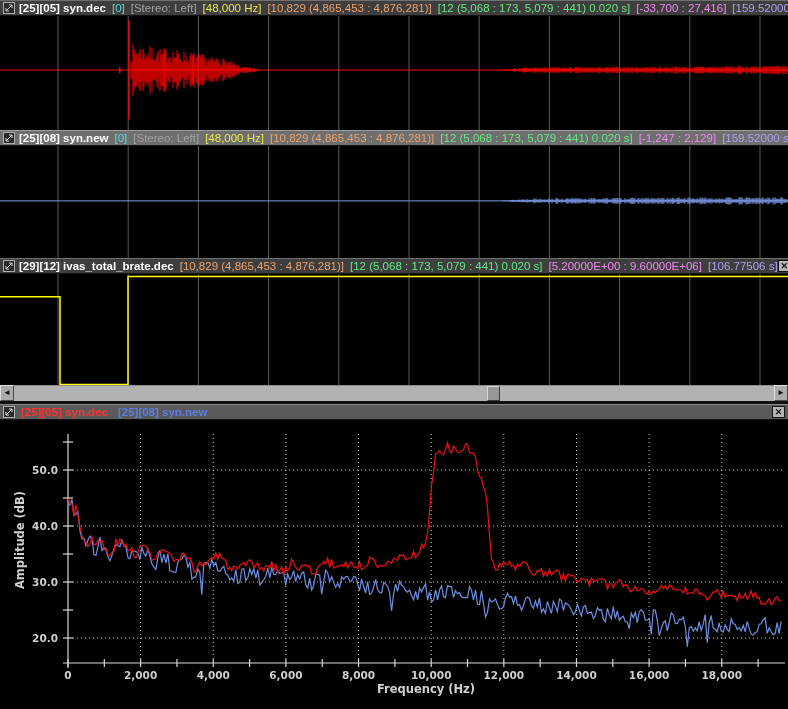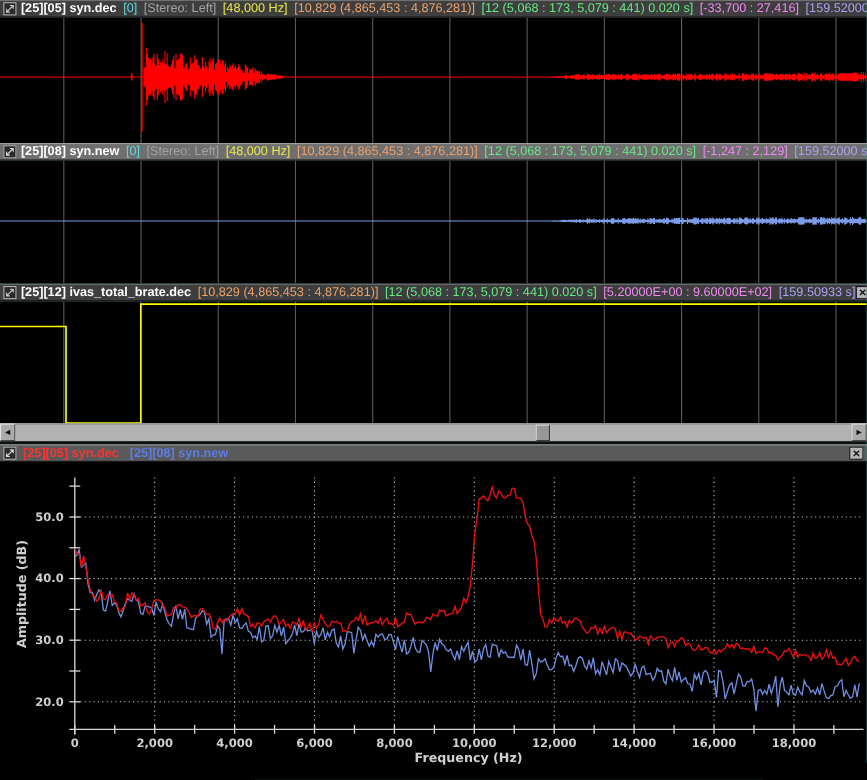--- a/index.html
+++ b/index.html
@@ -113,26 +113,26 @@
         <path d="M503,54.5V55.2M504,54.5V55.2M505,54.6V55.1M506,54.6V55.1M507,54.6V55.1M508,54.6V55.1M509,54.5V55.2M510,54.3V55.4M511,54.1V55.6M512,53.8V55.9M513,54.0V55.8M514,53.8V56.0M515,54.2V55.6M516,54.3V55.5M517,53.8V55.9M518,54.0V55.7M519,53.7V56.0M520,53.6V56.1M521,54.2V55.6M522,53.5V56.3M523,53.7V56.0M524,53.4V56.4M525,53.8V56.0M526,54.1V55.7M527,53.1V56.7M528,53.6V56.2M529,54.0V55.7M530,53.5V56.3M531,54.0V55.7M532,54.0V55.8M533,53.5V56.2M534,52.4V57.4M535,53.4V56.4M536,52.7V57.0M537,53.7V56.1M538,53.4V56.4M539,53.5V56.2M540,52.7V57.0M541,54.0V55.7M542,53.1V56.7M543,53.9V55.9M544,53.7V56.1M545,53.3V56.5M546,53.8V55.9M547,53.7V56.0M548,53.6V56.2M549,52.3V57.5M550,53.8V55.9M551,53.7V56.0M552,52.6V57.2M553,53.7V56.0M554,53.8V55.9M555,53.5V56.2M556,52.3V57.5M557,52.1V57.7M558,52.5V57.2M559,53.8V56.0M560,53.3V56.5M561,53.9V55.8M562,52.5V57.3M563,53.7V56.0M564,53.6V56.2M565,53.8V56.0M566,52.7V57.1M567,52.4V57.4M568,52.1V57.7M569,53.3V56.5M570,53.2V56.5M571,52.6V57.1M572,52.2V57.6M573,52.7V57.0M574,52.6V57.2M575,52.6V57.2M576,52.1V57.6M577,52.9V56.8M578,52.4V57.3M579,52.9V56.8M580,52.3V57.5M581,53.5V56.3M582,52.7V57.1M583,53.6V56.2M584,53.4V56.4M585,52.7V57.0M586,53.2V56.6M587,53.8V56.0M588,53.8V55.9M589,52.4V57.4M590,53.7V56.0M591,52.1V57.7M592,52.4V57.4M593,53.2V56.5M594,52.1V57.7M595,52.1V57.7M596,53.7V56.1M597,53.3V56.5M598,53.7V56.1M599,52.9V56.8M600,53.3V56.5M601,53.2V56.6M602,53.6V56.2M603,52.6V57.1M604,52.4V57.4M605,53.3V56.5M606,52.2V57.6M607,51.9V57.8M608,52.7V57.0M609,53.9V55.9M610,53.8V56.0M611,52.9V56.9M612,53.5V56.2M613,52.1V57.6M614,52.7V57.1M615,52.1V57.7M616,52.3V57.4M617,52.0V57.7M618,52.0V57.7M619,53.9V55.9M620,52.0V57.7M621,52.3V57.4M622,53.8V56.0M623,53.7V56.1M624,53.9V55.9M625,52.2V57.6M626,53.6V56.2M627,53.2V56.6M628,53.6V56.2M629,53.1V56.7M630,53.7V56.0M630,52.8V57.0M631,51.7V58.0M632,51.8V58.0M633,51.9V57.9M634,52.6V57.2M635,52.1V57.7M636,53.9V55.9M637,53.4V56.3M638,52.4V57.4M639,52.2V57.6M640,53.6V56.1M641,52.7V57.0M642,52.5V57.3M643,52.2V57.6M644,53.5V56.2M645,52.1V57.7M646,52.2V57.6M647,52.9V56.8M648,51.7V58.1M649,52.7V57.1M650,53.6V56.2M651,52.4V57.4M652,52.1V57.6M653,53.2V56.6M654,52.0V57.8M655,53.1V56.7M656,52.6V57.2M657,53.2V56.5M658,52.2V57.6M659,51.7V58.1M660,53.5V56.3M661,52.1V57.6M662,52.2V57.5M663,52.0V57.8M664,52.5V57.3M665,53.6V56.1M666,53.6V56.2M667,52.3V57.5M668,52.4V57.4M669,53.6V56.2M670,52.2V57.6M671,53.8V56.0M672,51.9V57.9M673,51.8V57.9M674,52.5V57.2M675,53.2V56.6M676,53.5V56.2M677,52.0V57.7M678,51.8V58.0M679,51.6V58.1M680,52.5V57.3M681,53.3V56.5M682,52.7V57.1M683,53.5V56.3M684,52.4V57.4M685,52.3V57.4M686,53.6V56.2M687,53.7V56.1M688,51.5V58.2M689,52.6V57.1M690,51.7V58.0M691,53.4V56.3M692,52.8V57.0M693,52.2V57.6M694,52.8V56.9M695,53.2V56.6M696,53.4V56.4M697,52.4V57.3M698,53.0V56.8M699,53.4V56.4M700,51.5V58.3M701,52.7V57.1M702,51.6V58.1M703,52.0V57.8M704,53.0V56.8M705,51.7V58.0M706,51.8V57.9M707,53.8V56.0M708,52.9V56.9M709,52.4V57.3M710,53.1V56.6M711,52.0V57.7M712,53.8V56.0M713,52.4V57.3M714,53.8V56.0M715,53.3V56.5M716,52.4V57.3M717,53.1V56.7M718,53.5V56.3M719,52.2V57.5M720,52.9V56.8M721,53.3V56.5M722,52.7V57.1M723,53.1V56.6M724,53.6V56.1M725,53.2V56.6M726,51.8V58.0M727,51.6V58.1M728,51.4V58.3M729,51.4V58.4M730,51.6V58.2M731,51.7V58.1M732,53.5V56.2M733,52.9V56.9M734,53.5V56.2M735,53.4V56.3M736,52.9V56.9M737,53.2V56.6M738,53.5V56.2M739,51.5V58.3M740,51.4V58.3M741,51.7V58.0M742,51.3V58.4M743,53.6V56.2M744,52.7V57.1M745,53.6V56.1M746,51.5V58.3M747,51.3V58.4M748,52.4V57.4M749,51.6V58.2M750,52.1V57.6M751,53.6V56.1M752,51.9V57.8M753,52.9V56.8M754,52.0V57.7M755,53.2V56.5M756,51.5V58.2M757,52.3V57.4M758,52.4V57.3M759,51.7V58.0M760,53.1V56.6M761,52.7V57.0M762,52.2V57.6M763,51.4V58.3M764,53.5V56.3M765,53.1V56.6M766,52.3V57.4M767,53.5V56.3M768,51.3V58.5M769,52.1V57.6M770,52.5V57.2M771,53.7V56.1M772,53.3V56.4M773,51.5V58.3M774,53.1V56.7M775,51.2V58.5M776,52.5V57.3M777,52.9V56.8M778,52.8V57.0M779,53.1V56.7M780,52.5V57.2M781,51.6V58.2M782,51.1V58.6M783,52.6V57.2M784,53.3V56.4M785,53.0V56.8M786,52.8V57.0M787,53.5V56.2" stroke="#7d9ce8" stroke-width="1" fill="none"></path>
       </svg>
   </div>
 
   <header class="tbar">
     <span class="sysicon">
         <svg width="8" height="8" viewBox="0 0 8 8">
           <path d="M1 7 L7 1 M1 4 L1 7 L4 7 M4 1 L7 1 L7 4" stroke="#cccccc" stroke-width="1" fill="none"></path>
         </svg>
       </span>
-    <span class="ttl">[25][12] ivas_total_brate.dec</span>
+    <span class="ttl">[29][12] ivas_total_brate.dec</span>
 
     <span class="seg c-orange">[10,829 (4,865,453 : 4,876,281)]</span>
     <span class="seg c-green">[12 (5,068 : 173, 5,079 : 441) 0.020 s]</span>
-    <span class="seg c-pink">[5.20000E+00 : 9.60000E+02]</span>
-    <span class="seg c-lav">[159.50933 s]</span>
+    <span class="seg c-pink">[5.20000E+00 : 9.60000E+06]</span>
+    <span class="seg c-lav">[106.77506 s]</span>
     <span class="flex-spacer"></span>
     <span class="closebox">✕</span>
   </header>
   <div class="canvas" style="height:111px">
     <svg id="wave2" width="788" height="111">
         <line x1="58" y1="0" x2="58" y2="111" stroke="#5a5a5a" stroke-width="1"></line>
         <line x1="128.2" y1="0" x2="128.2" y2="111" stroke="#5a5a5a" stroke-width="1"></line>
         <line x1="198.4" y1="0" x2="198.4" y2="111" stroke="#5a5a5a" stroke-width="1"></line>
         <line x1="268.6" y1="0" x2="268.6" y2="111" stroke="#5a5a5a" stroke-width="1"></line>
         <line x1="338.8" y1="0" x2="338.8" y2="111" stroke="#5a5a5a" stroke-width="1"></line>

